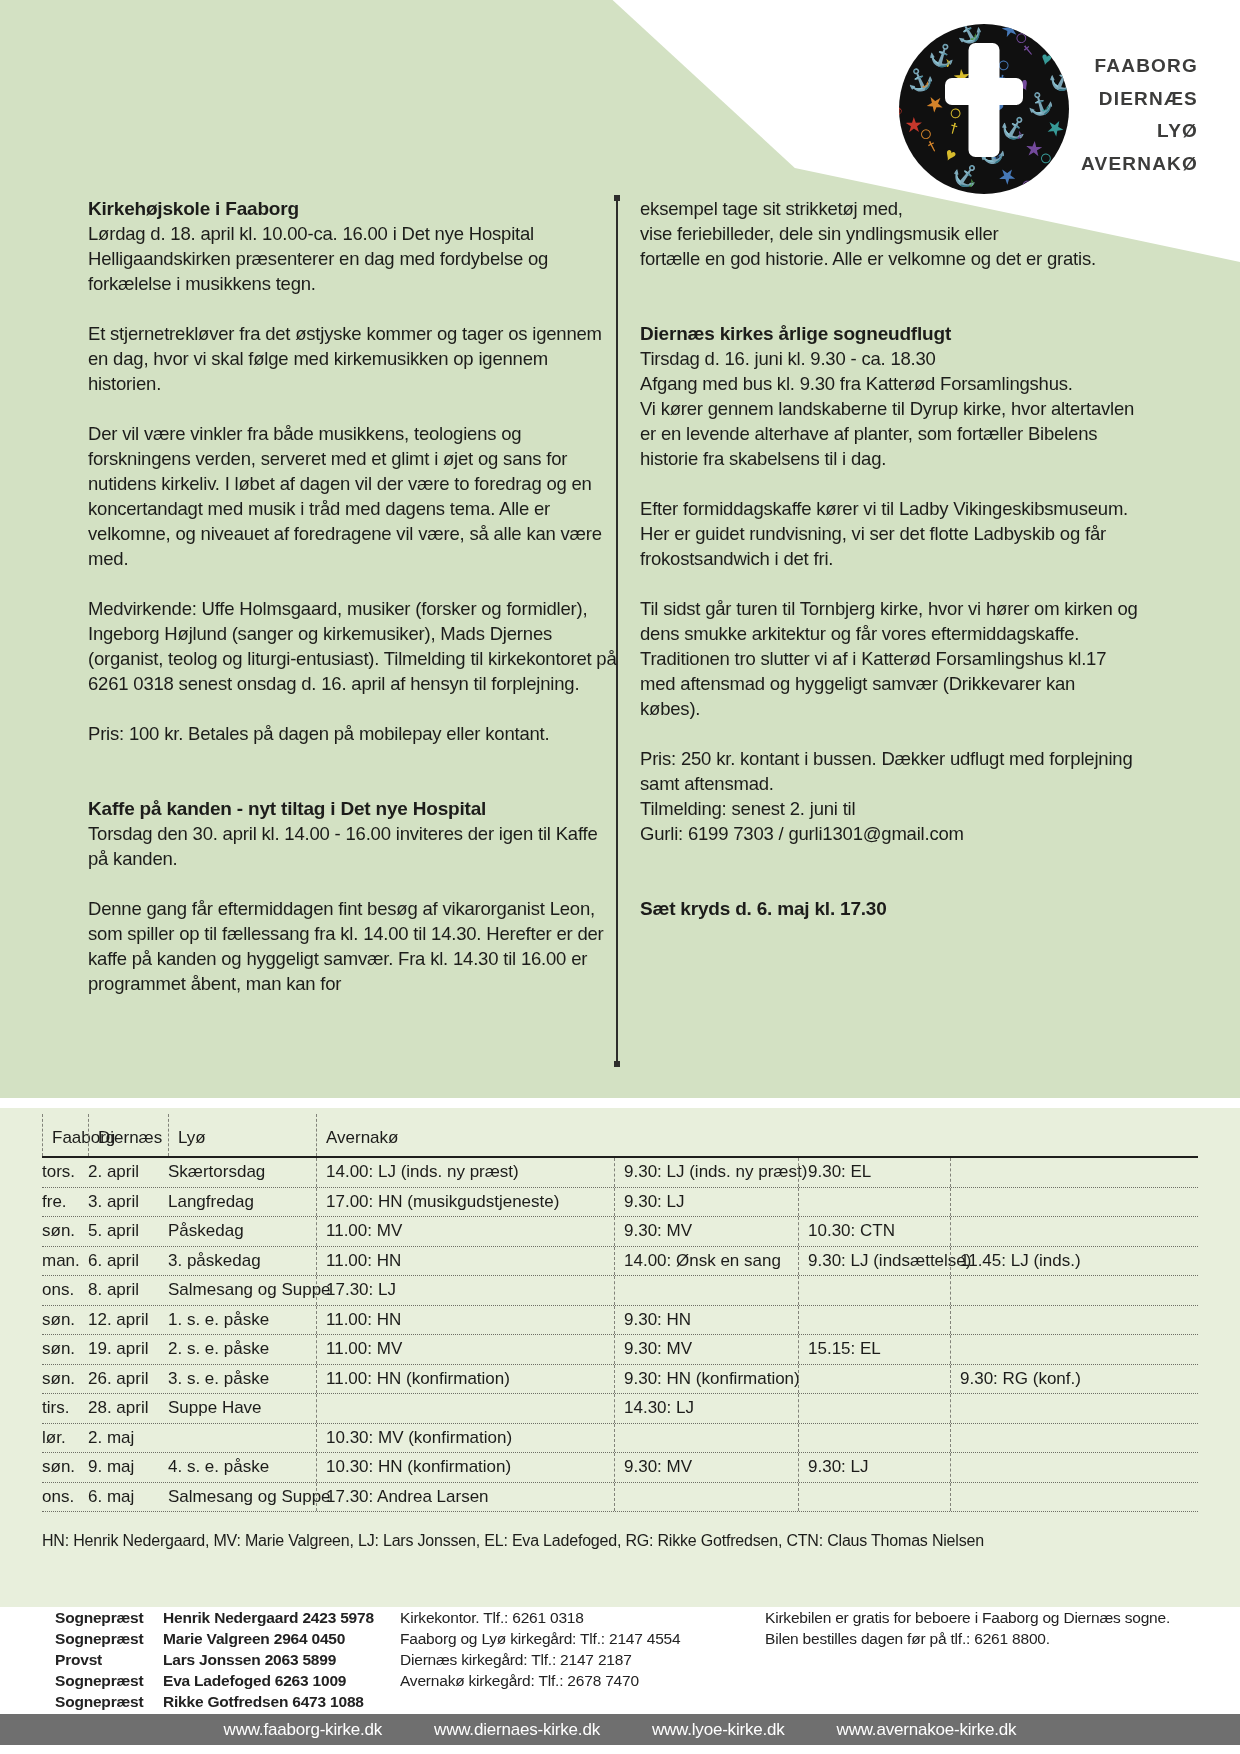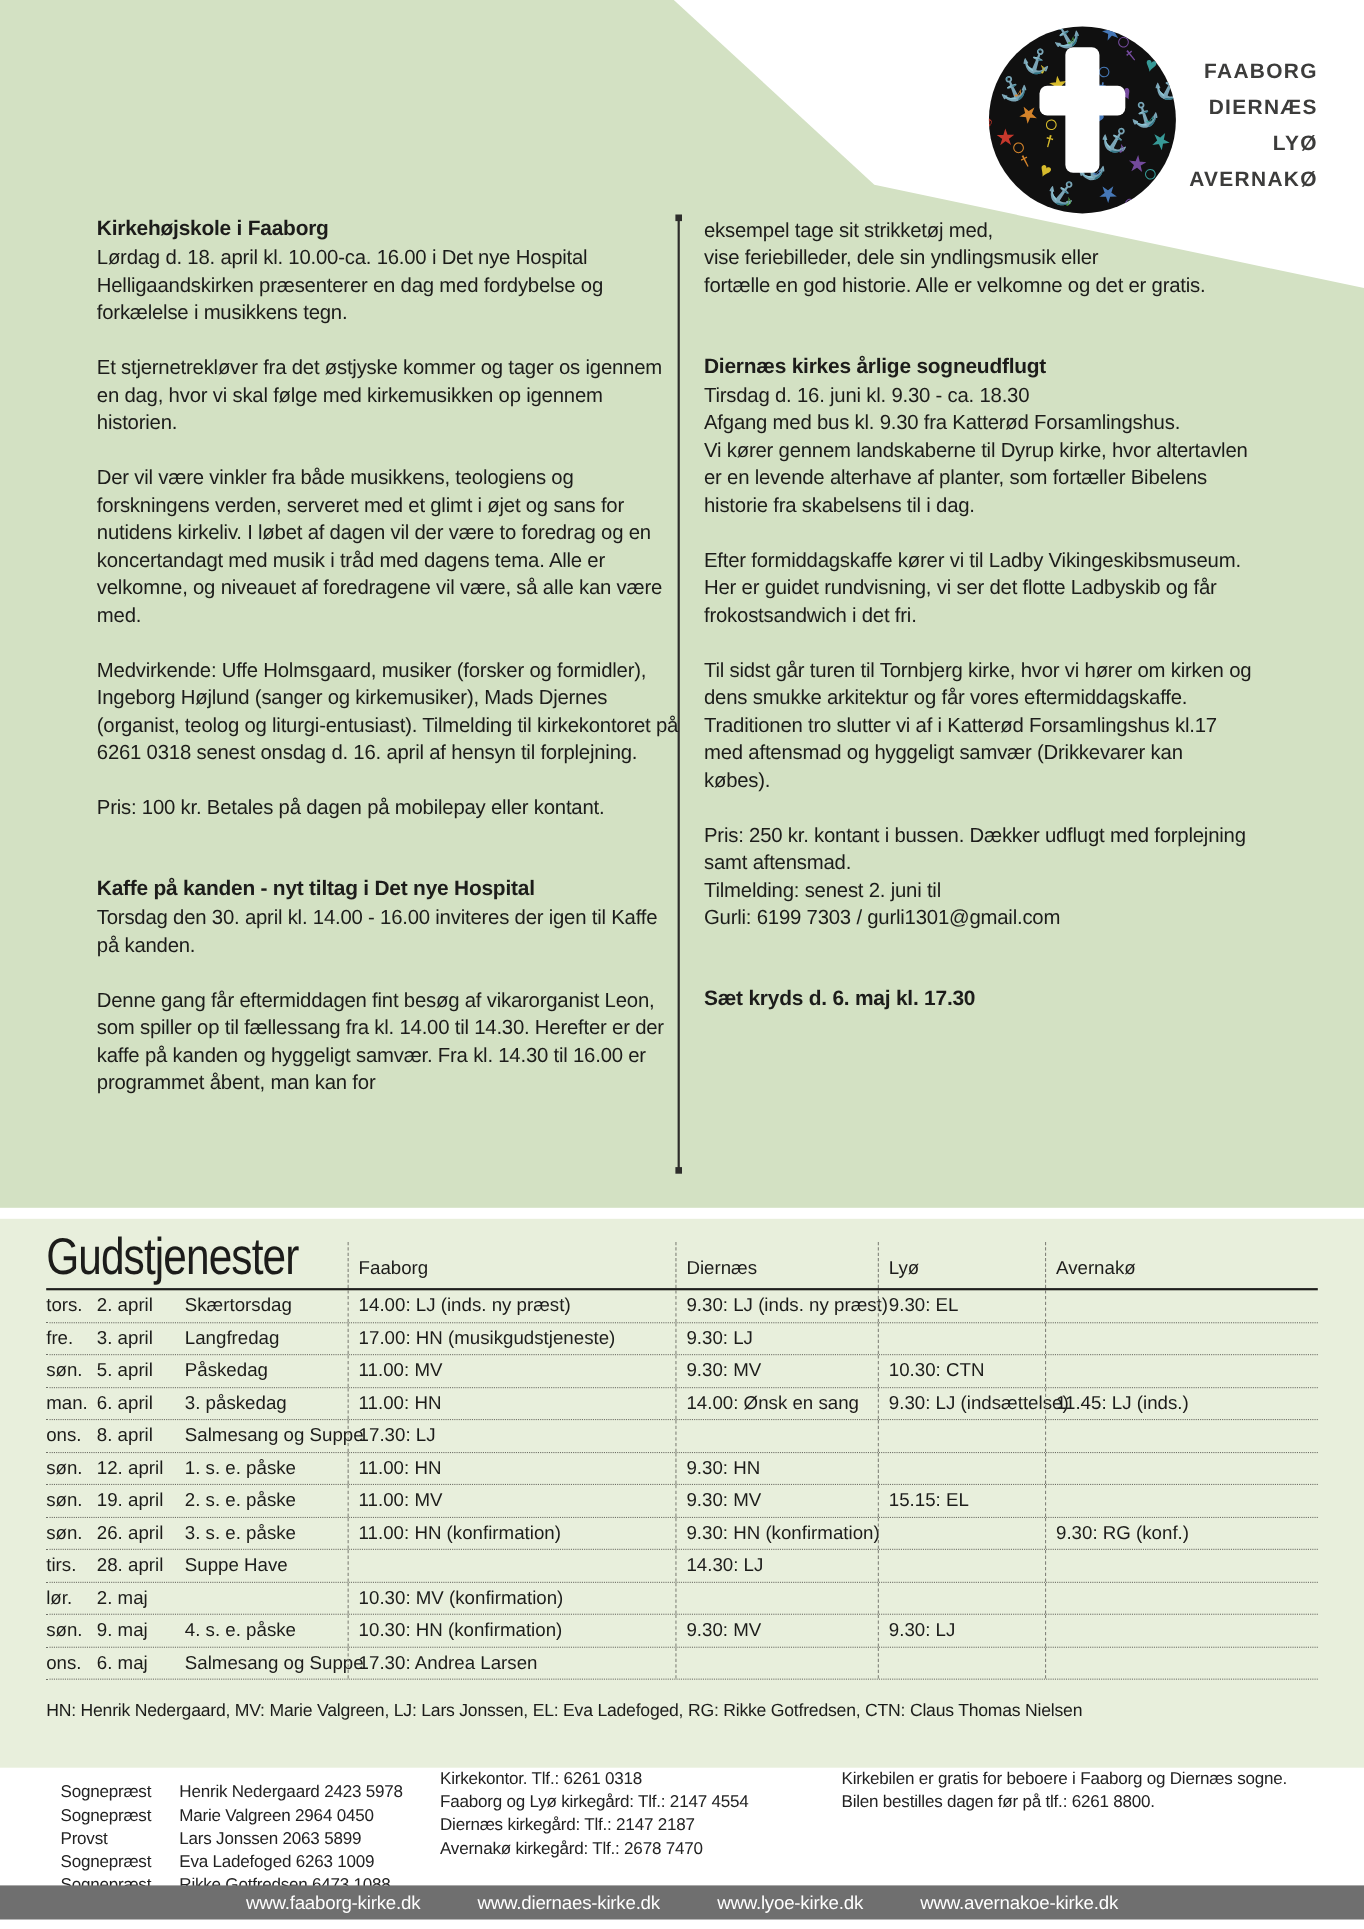--- a/index.html
+++ b/index.html
@@ -45,21 +45,21 @@
     transform:scaleX(0.82); transform-origin:left bottom; white-space:nowrap; }
   .svc-colhead { font-size:17px; padding:0 0 8px 9px; border-left:1px dashed #82837a; height:42px; display:flex; align-items:flex-end; }
   .svc-row { display:grid; grid-template-columns:46px 80px 148px 298px 184px 152px 1fr;
     border-bottom:1px dotted #6e6f66; height:29.5px; align-items:center; font-size:17px; }
   .svc-row > div { white-space:nowrap; overflow:visible; }
   .cell-sep { border-left:1px dashed #82837a; padding-left:9px; height:100%; display:flex; align-items:center; }
   .svc-legend { margin-top:20px; font-size:16px; letter-spacing:-0.2px; }
 
   
   .footer-info { position:absolute; left:0; top:1607px; width:1240px; font-size:15.5px; line-height:21px; letter-spacing:-0.2px; color:#222; }
-  .staff { position:absolute; left:55px; top:12px; }
+  .staff { position:absolute; left:55px; top:0;font-weight:bold; }
   .staff-row { display:grid; grid-template-columns:108px auto; }
   .offices { position:absolute; left:400px; top:0; }
   .kirkebilen { position:absolute; left:765px; top:0; width:440px; }
 
   
   .site-bar { position:absolute; left:0; top:1714px; width:1240px; height:31px; background:#6f6f6f;
     display:flex; align-items:center; justify-content:center; gap:52px; }
   .site-link { color:#ffffff; font-weight:normal; font-size:17px; letter-spacing:-0.2px; }
 </style>
 </head>
@@ -185,23 +185,20 @@
 Gurli: 6199 7303 / gurli1301@gmail.com</div>
       </article>
 
       <article class="article">
         <h3 class="art-heading">Sæt kryds d. 6. maj kl. 17.30</h3>
       </article>
     </div>
 
   <div class="services">
     <div class="svc-head">
-      <div class="svc-title-cell">
-        <span class="svc-title">Gudstjenester</span>
-      </div>
       <div class="svc-colhead">Faaborg</div>
       <div class="svc-colhead">Diernæs</div>
       <div class="svc-colhead">Lyø</div>
       <div class="svc-colhead">Avernakø</div>
     </div>
     <div class="svc-rows">
 
         <div class="svc-row">
           <div>tors.</div>
           <div>2. april</div>

